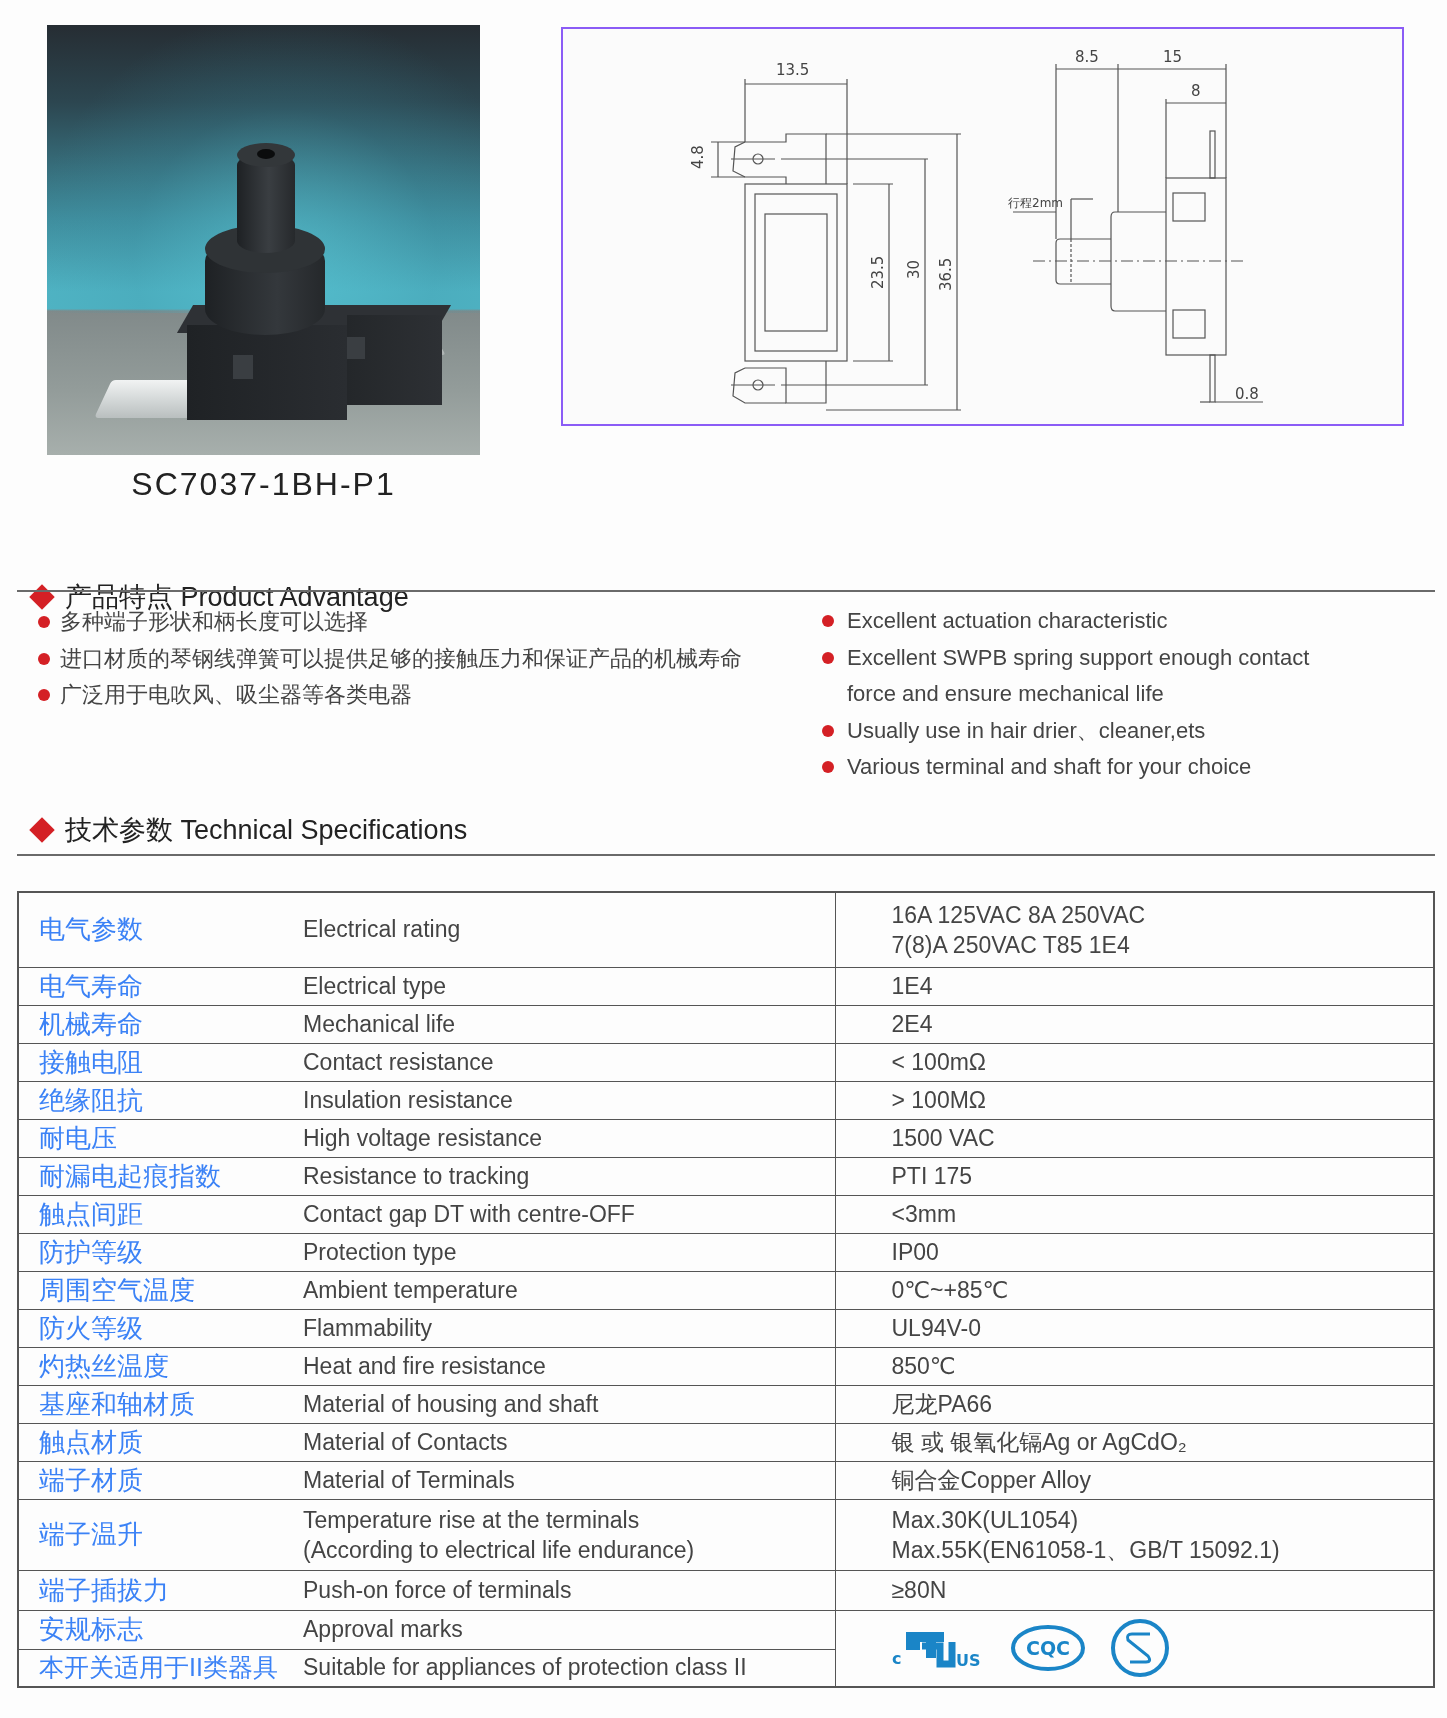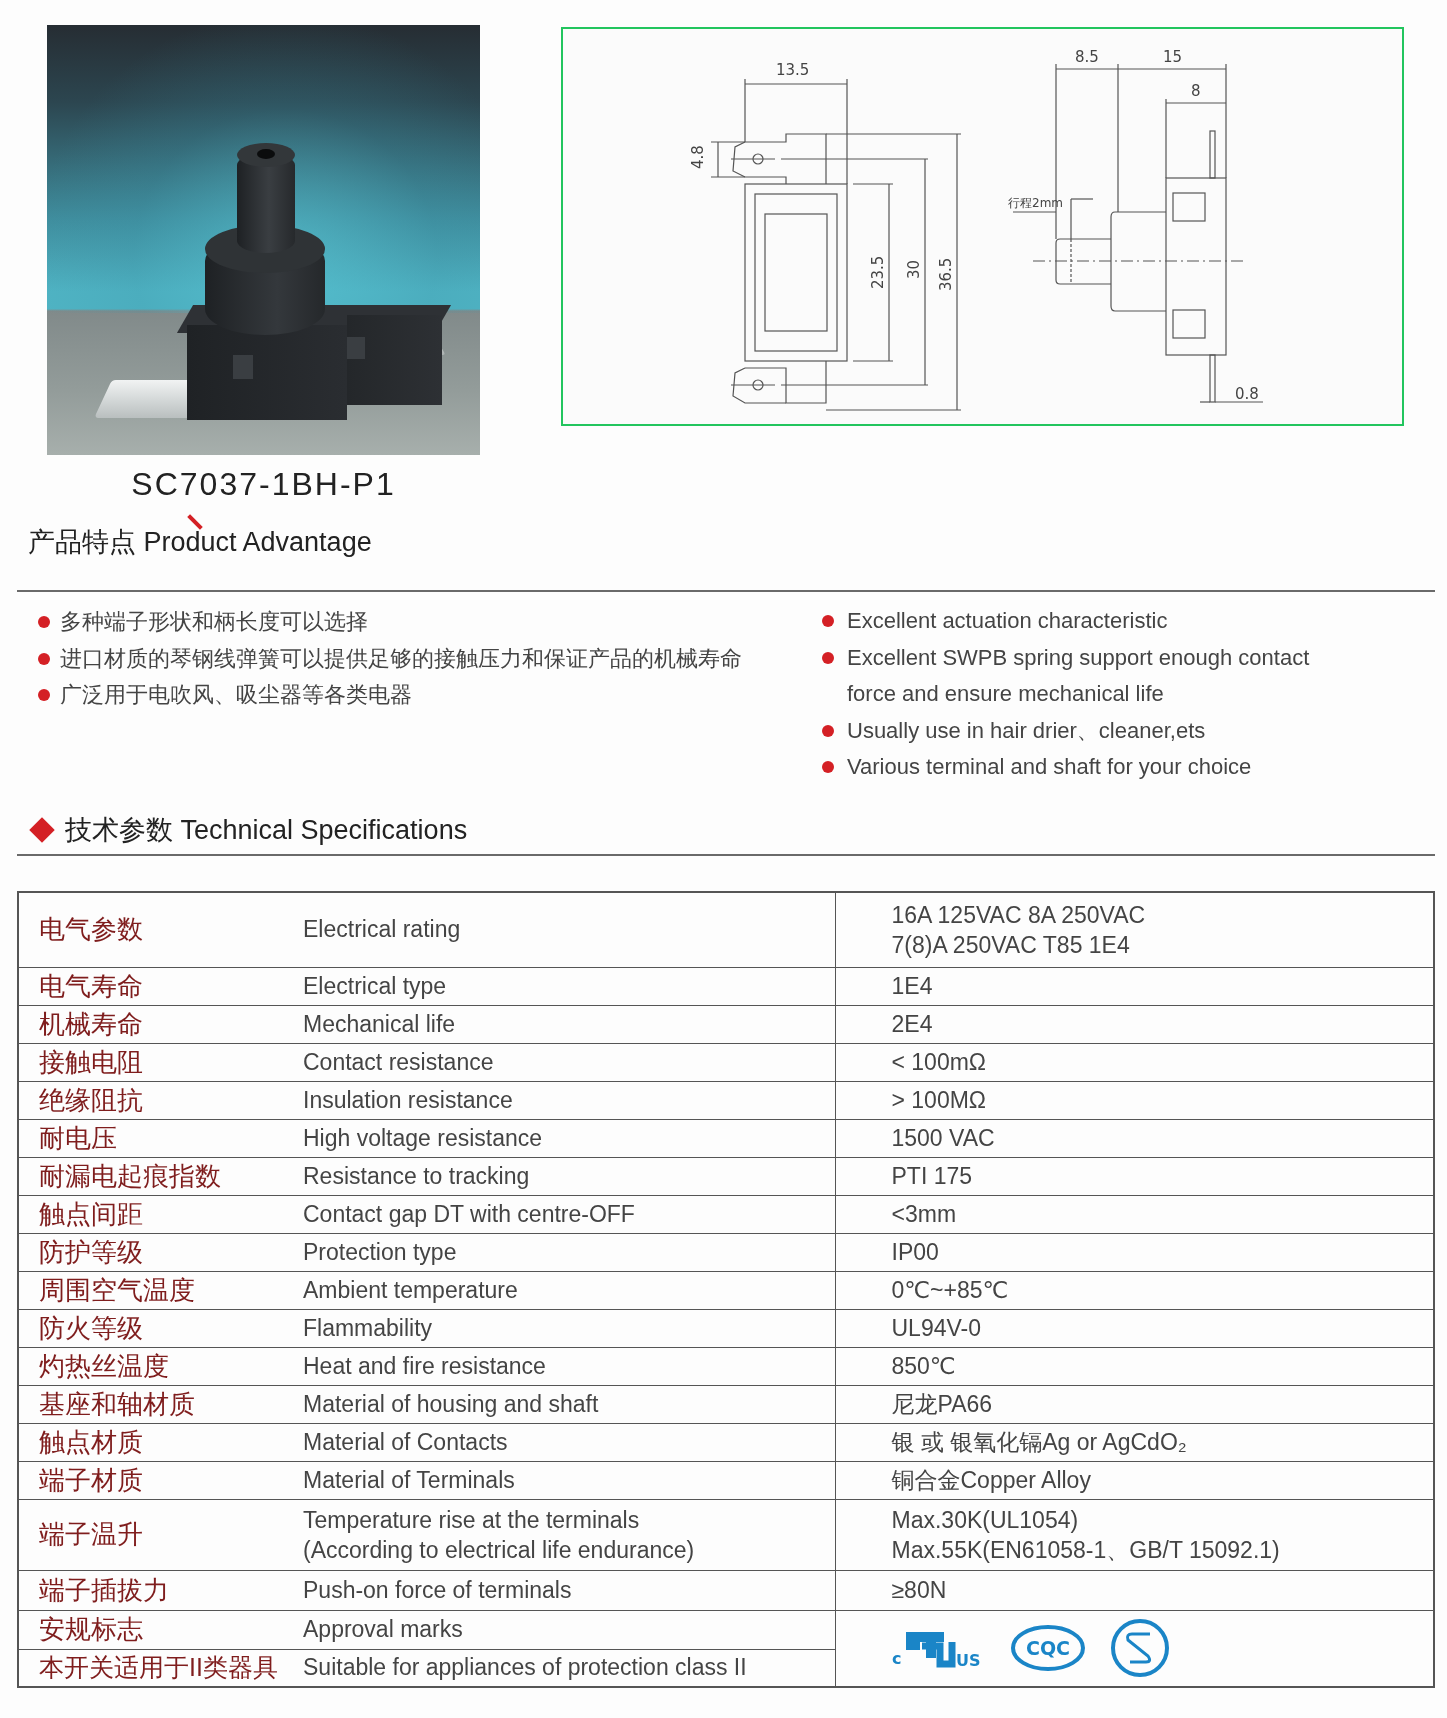--- a/index.html
+++ b/index.html
@@ -30,21 +30,21 @@
   .sw-latch2 { position: absolute; left: 300px; top: 312px; width: 18px; height: 22px; background: #3a3e42; }
 
   .model-name {
     position: absolute; left: 47px; top: 466px; width: 433px; text-align: center;
     font-size: 32px; letter-spacing: 2px; color: #222;
   }
 
   
   .drawing {
     position: absolute; left: 561px; top: 27px; width: 843px; height: 399px;
-    border: 2px solid #22c55e; background: #fbfbfb;
+    border: 2px solid #8b5cf6; background: #fbfbfb;
   }
   .drawing svg { position: absolute; left: 0; top: 0; }
   .dim { font-family: "DejaVu Sans", sans-serif; font-size: 15px; fill: #444; }
 
   
   .section-header { position: absolute; left: 28px; height: 40px; display: flex; align-items: center; }
   .diamond { width: 18px; height: 18px; background: #d42025; transform: rotate(45deg); margin-left: 5px; margin-right: 14px; }
   .section-title { font-size: 27px; color: #222; }
   .rule { position: absolute; left: 17px; width: 1418px; height: 2px; background: #6a6a6a; }
 
@@ -54,21 +54,21 @@
   .bullet { position: absolute; left: 0; top: 12px; width: 12px; height: 12px; border-radius: 50%; background: #d42025; }
   .adv-en .adv-item { padding-left: 25px; }
   .adv-en .continuation { padding-left: 25px; }
 
   
   .spec-table {
     position: absolute; left: 17px; top: 891px; width: 1418px;
     border-collapse: collapse; border: 2px solid #555;
   }
   .spec-table td { border-top: 1.5px solid #555; vertical-align: middle; padding: 0; font-size: 23px; color: #444; }
-  .spec-table td.cn { width: 285px; padding-left: 20px; font-size: 26px; color: #7f1d1d; margin-top: 48px; }
+  .spec-table td.cn { width: 285px; padding-left: 20px; font-size: 26px; color: #3b82f6; margin-top: 48px; }
   .spec-table td.en { width: 532px; padding-left: 0; }
   .spec-table td.val { border-left: 1.5px solid #555; padding-left: 56px; }
   .spec-table td .line { display: block; line-height: 30px; }
   .approval-cell { padding-left: 56px; }
   .marks { display: flex; align-items: center; gap: 24px; }
   .mark svg { display: block; }
 </style>
 </head>
 <body>
 
@@ -155,21 +155,21 @@
     <text class="dim" x="0" y="0" transform="translate(356 250) rotate(-90)">30</text>
     <text class="dim" x="0" y="0" transform="translate(388 262) rotate(-90)">36.5</text>
     <text class="dim" x="512" y="33">8.5</text>
     <text class="dim" x="600" y="33">15</text>
     <text class="dim" x="628" y="67">8</text>
     <text class="dim" x="445" y="178" style="font-size:12px">行程2mm</text>
     <text class="dim" x="672" y="370">0.8</text>
   </svg>
 </div>
 
-<div class="section-header" style="top:520px;flex-direction:column;">
+<div class="section-header" style="top:577px;">
   <span class="diamond"></span>
   <span class="section-title">产品特点 Product Advantage</span>
 </div>
 <div class="rule" style="top:590px;"></div>
 
 <ul class="adv-list adv-cn" style="left:38px; top:604px;">
   <li class="adv-item"><span class="bullet"></span><span>多种端子形状和柄长度可以选择</span></li>
   <li class="adv-item"><span class="bullet"></span><span>进口材质的琴钢线弹簧可以提供足够的接触压力和保证产品的机械寿命</span></li>
   <li class="adv-item"><span class="bullet"></span><span>广泛用于电吹风、吸尘器等各类电器</span></li>
 </ul>

